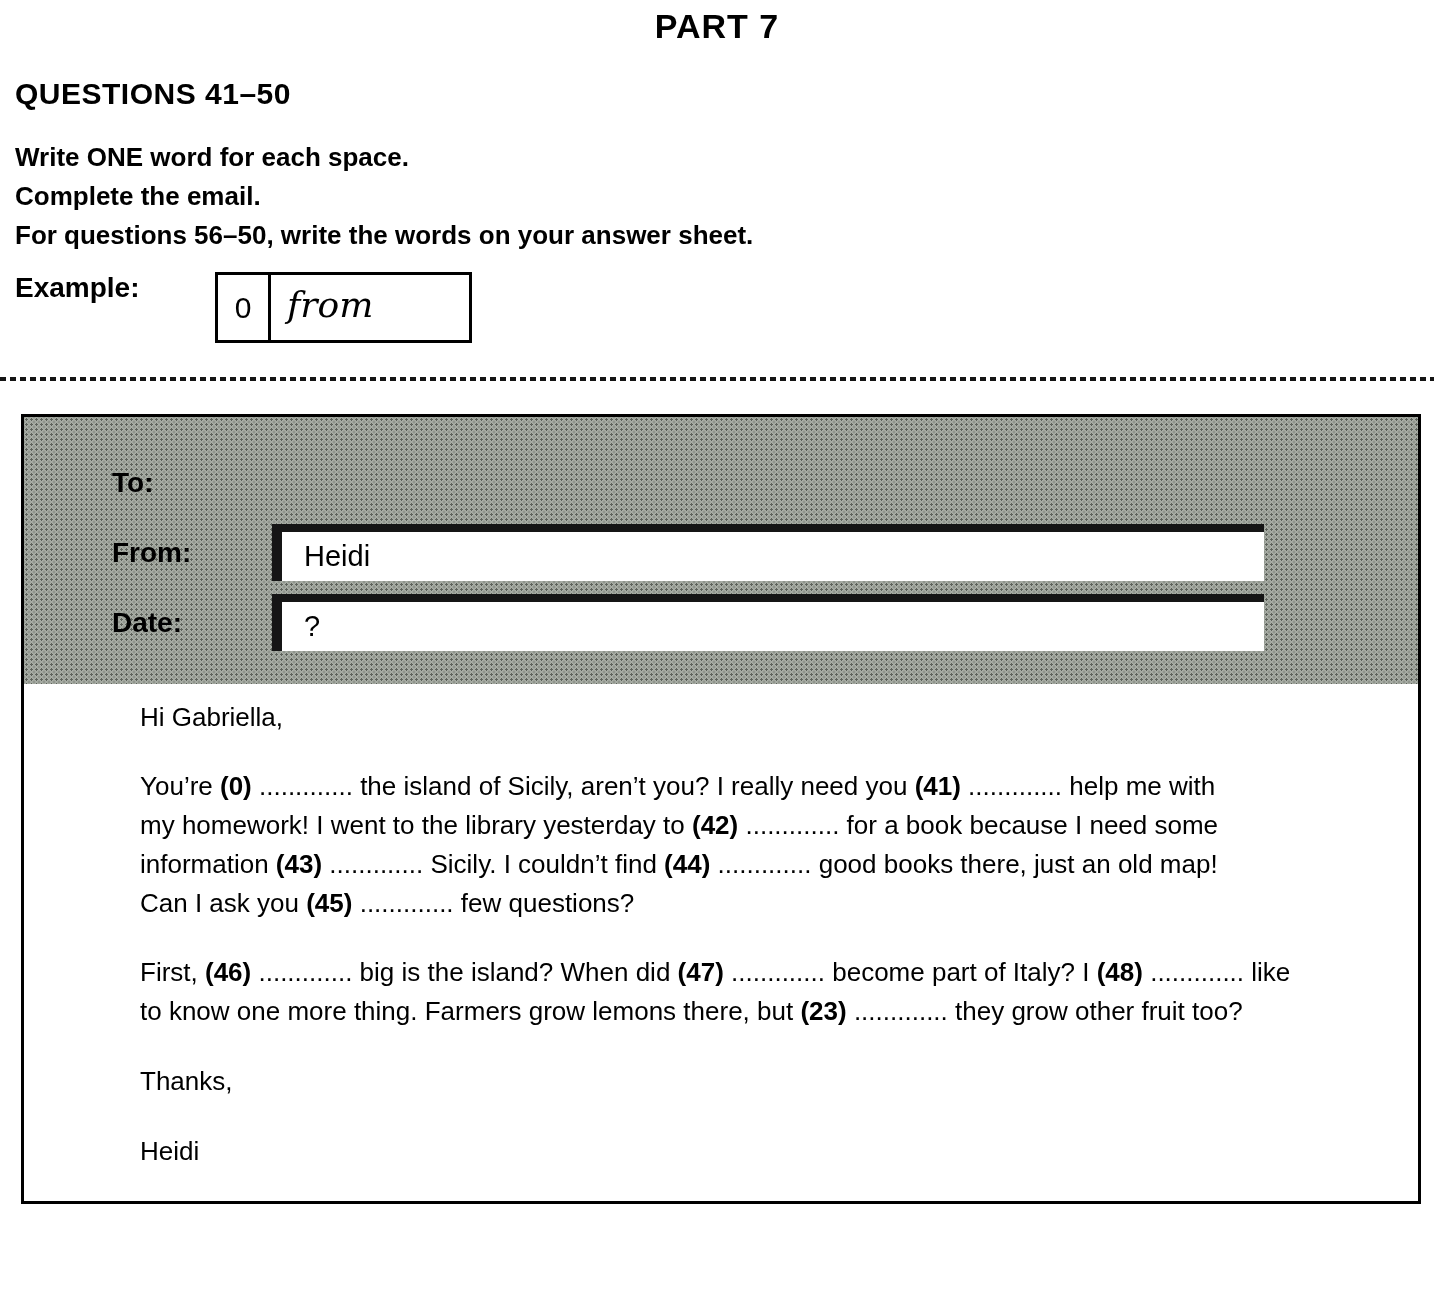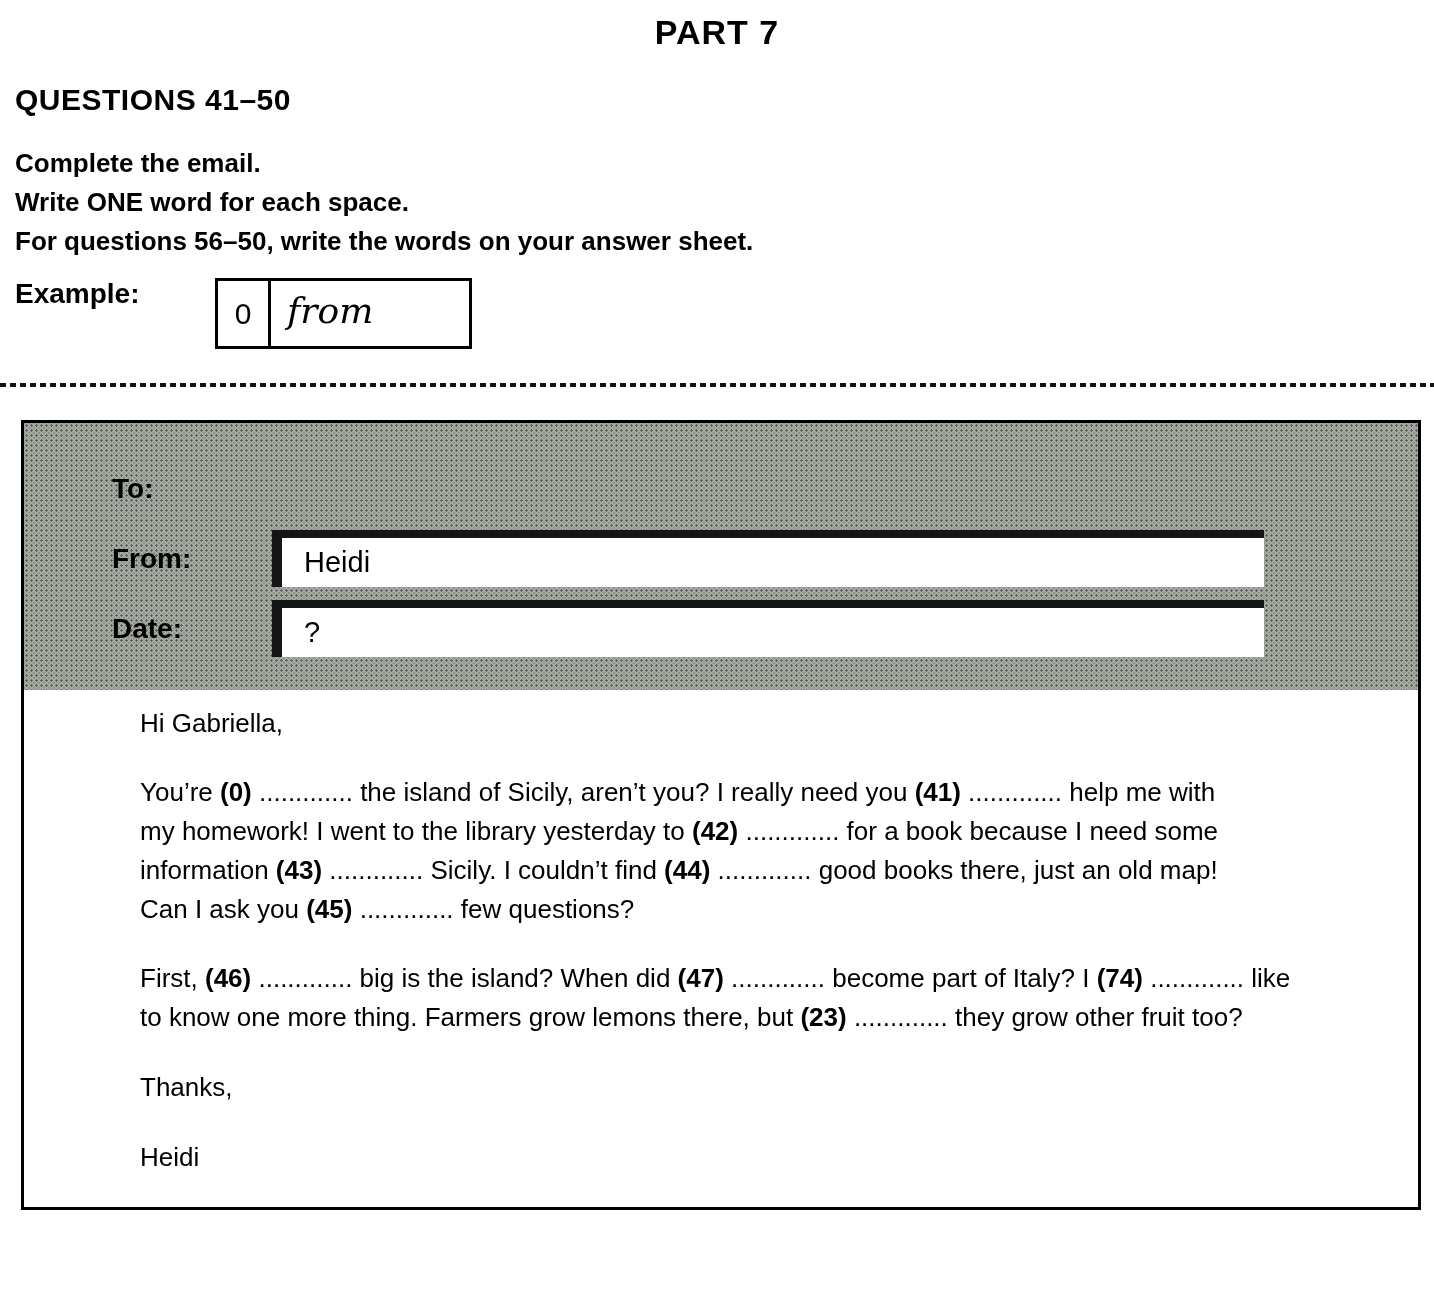--- a/index.html
+++ b/index.html
@@ -5,21 +5,21 @@
   html, body { margin: 0; padding: 0; }
   body {
     width: 1434px; height: 1300px;
     background: #ffffff;
     font-family: "Liberation Sans", sans-serif;
     color: #000;
   }
   .page { position: relative; width: 1434px; height: 1300px; overflow: hidden; }
 
   .title {
-    padding-top: 12px; text-align: center;
+    padding-top: 6px; text-align: center;
     font-size: 34px; line-height: 40px; font-weight: 700; letter-spacing: 1px;
   }
   .qheading {
     margin: 30px 0 0 15px;
     font-size: 30px; line-height: 36px; font-weight: 700; letter-spacing: 0.5px;
   }
   .instructions {
     margin: 26px 0 0 15px;
     font-size: 26px; line-height: 39px; font-weight: 700;
   }
@@ -78,22 +78,22 @@
 </head>
 <body>
 
 <div class="page">
 
   <div class="title">PART 7</div>
 
   <div class="qheading">QUESTIONS 41–50</div>
 
   <div class="instructions">
+    <div>Write ONE word for each space.</div>
     <div>Complete the email.</div>
-    <div>Write ONE word for each space.</div>
     <div>For questions 56–50, write the words on your answer sheet.</div>
   </div>
 
   <div class="example-row">
     <div class="example-label">Example:</div>
     <div class="example-box">
       <div class="example-num">0</div>
       <div class="example-answer">from</div>
     </div>
   </div>
@@ -118,21 +118,21 @@
 
     <div class="email-body">
       <p class="greeting">Hi Gabriella,</p>
       <div class="para">
           <div class="line">You’re <span class="blank"><b>(0)</b> .............</span> the island of Sicily, aren’t you? I really need you <span class="blank"><b>(41)</b> .............</span> help me with</div>
           <div class="line">my homework! I went to the library yesterday to <span class="blank"><b>(42)</b> .............</span> for a book because I need some</div>
           <div class="line">information <span class="blank"><b>(43)</b> .............</span> Sicily. I couldn’t find <span class="blank"><b>(44)</b> .............</span> good books there, just an old map!</div>
           <div class="line">Can I ask you <span class="blank"><b>(45)</b> .............</span> few questions?</div>
         </div>
       <div class="para">
-          <div class="line">First, <span class="blank"><b>(46)</b> .............</span> big is the island? When did <span class="blank"><b>(47)</b> .............</span> become part of Italy? I <span class="blank"><b>(74)</b> .............</span> like</div>
+          <div class="line">First, <span class="blank"><b>(46)</b> .............</span> big is the island? When did <span class="blank"><b>(47)</b> .............</span> become part of Italy? I <span class="blank"><b>(48)</b> .............</span> like</div>
           <div class="line">to know one more thing. Farmers grow lemons there, but <span class="blank"><b>(23)</b> .............</span> they grow other fruit too?</div>
         </div>
       <p class="closing">Thanks,</p>
       <p class="signature">Heidi</p>
     </div>
 
   </div>
 
 </div>
 

